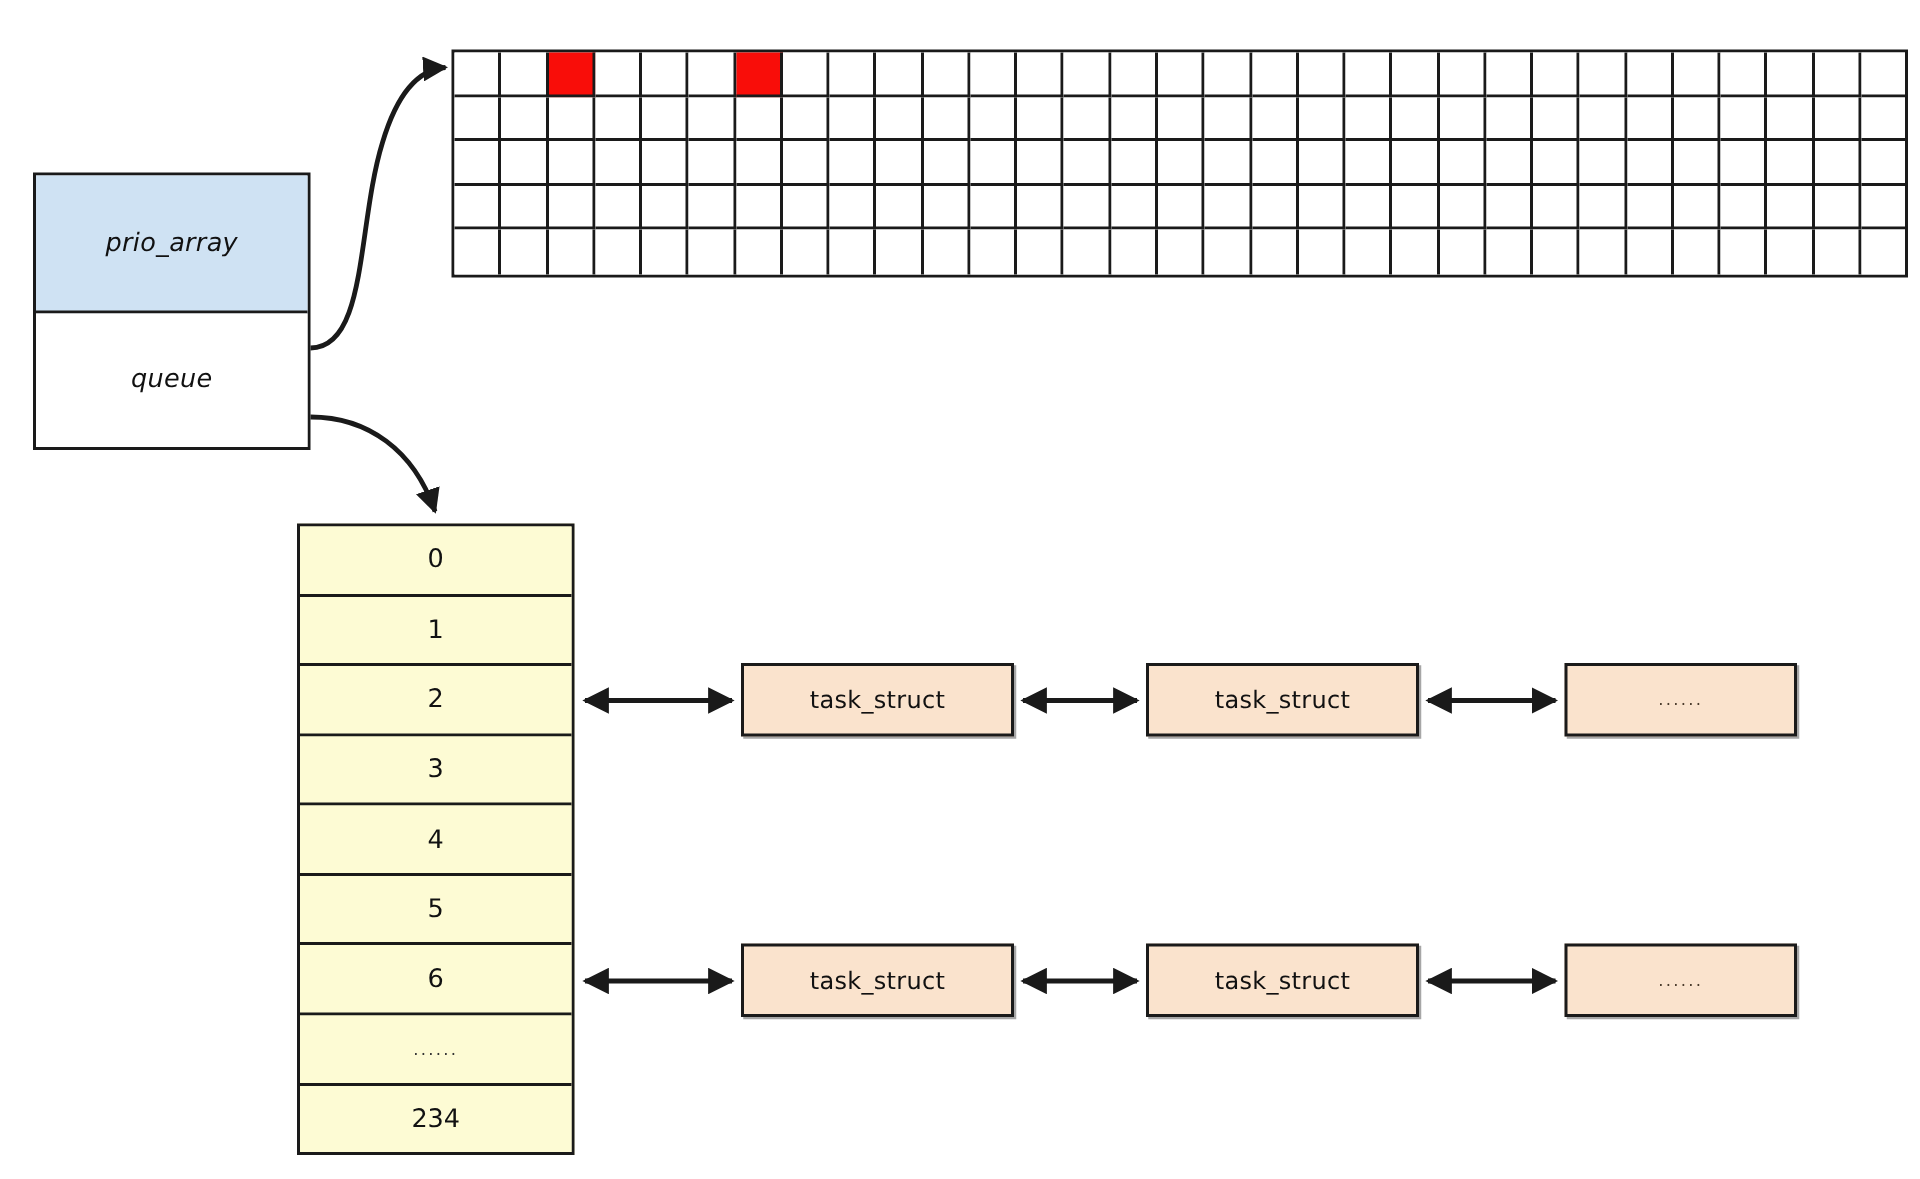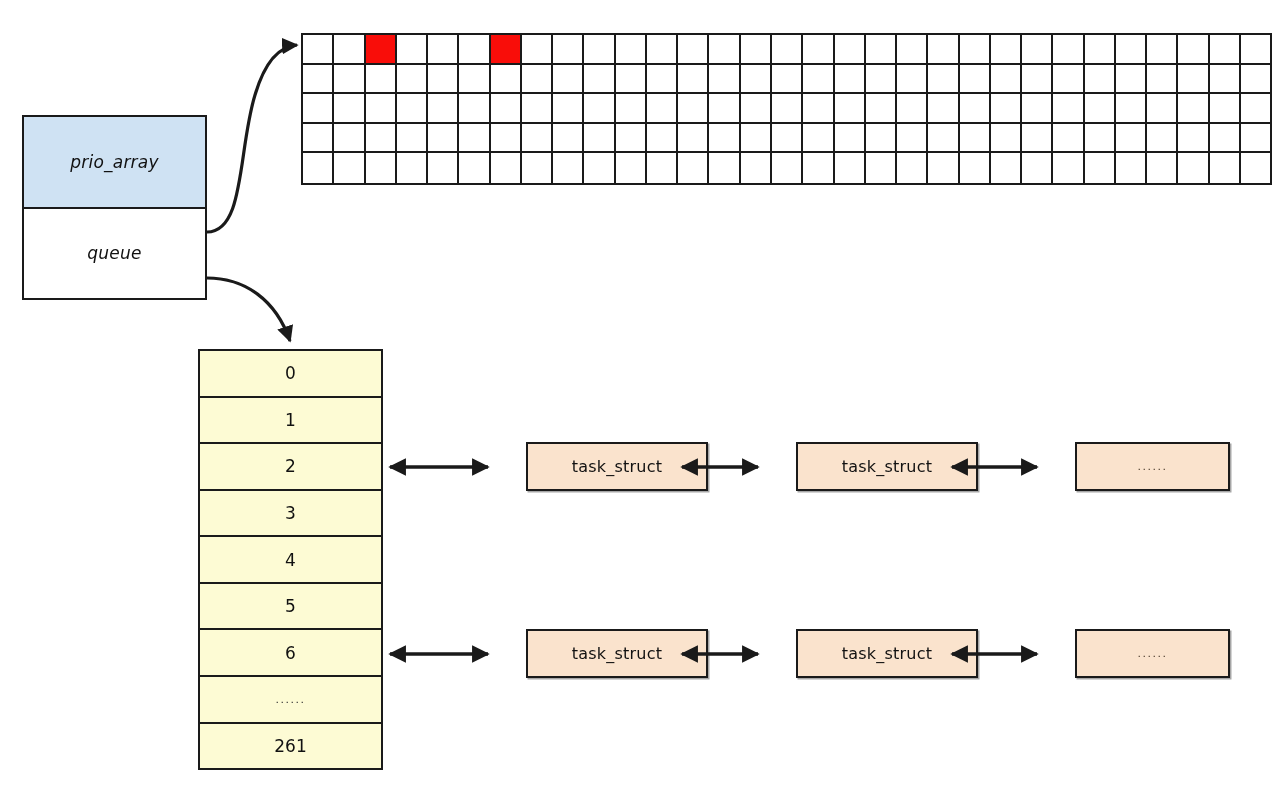--- a/index.html
+++ b/index.html
@@ -116,21 +116,20 @@
     height: 49px;
     border: 2px solid #1a1a1a;
     box-sizing: border-box;
     background: #fae3cd;
     display: flex;
     align-items: center;
     justify-content: center;
     font-size: 16px;
     letter-spacing: 0.2px;
     box-shadow: 1.5px 1.5px 0 rgba(0,0,0,0.35);
-    margin-left: 32px;
   }
   .task-node.ellipsis {
     font-size: 11px;
     letter-spacing: 1.5px;
     color: #4a3b2c;
   }
 
   #task-r1-c1 { left: 494px; top: 442px; width: 182px; }
   #task-r1-c2 { left: 764px; top: 442px; width: 182px; }
   #task-r1-c3 { left: 1043px; top: 442px; width: 155px; }
@@ -348,21 +347,21 @@
       <div class="queue-cell">
         <span>5</span>
       </div>
       <div class="queue-cell">
         <span>6</span>
       </div>
       <div class="queue-cell ellipsis">
         <span>......</span>
       </div>
       <div class="queue-cell">
-        <span>261</span>
+        <span>234</span>
       </div>
     </div>
 
   <div class="task-node" id="task-r1-c1">
     <span>task_struct</span>
   </div>
   <div class="task-node" id="task-r1-c2">
     <span>task_struct</span>
   </div>
   <div class="task-node ellipsis" id="task-r1-c3">

